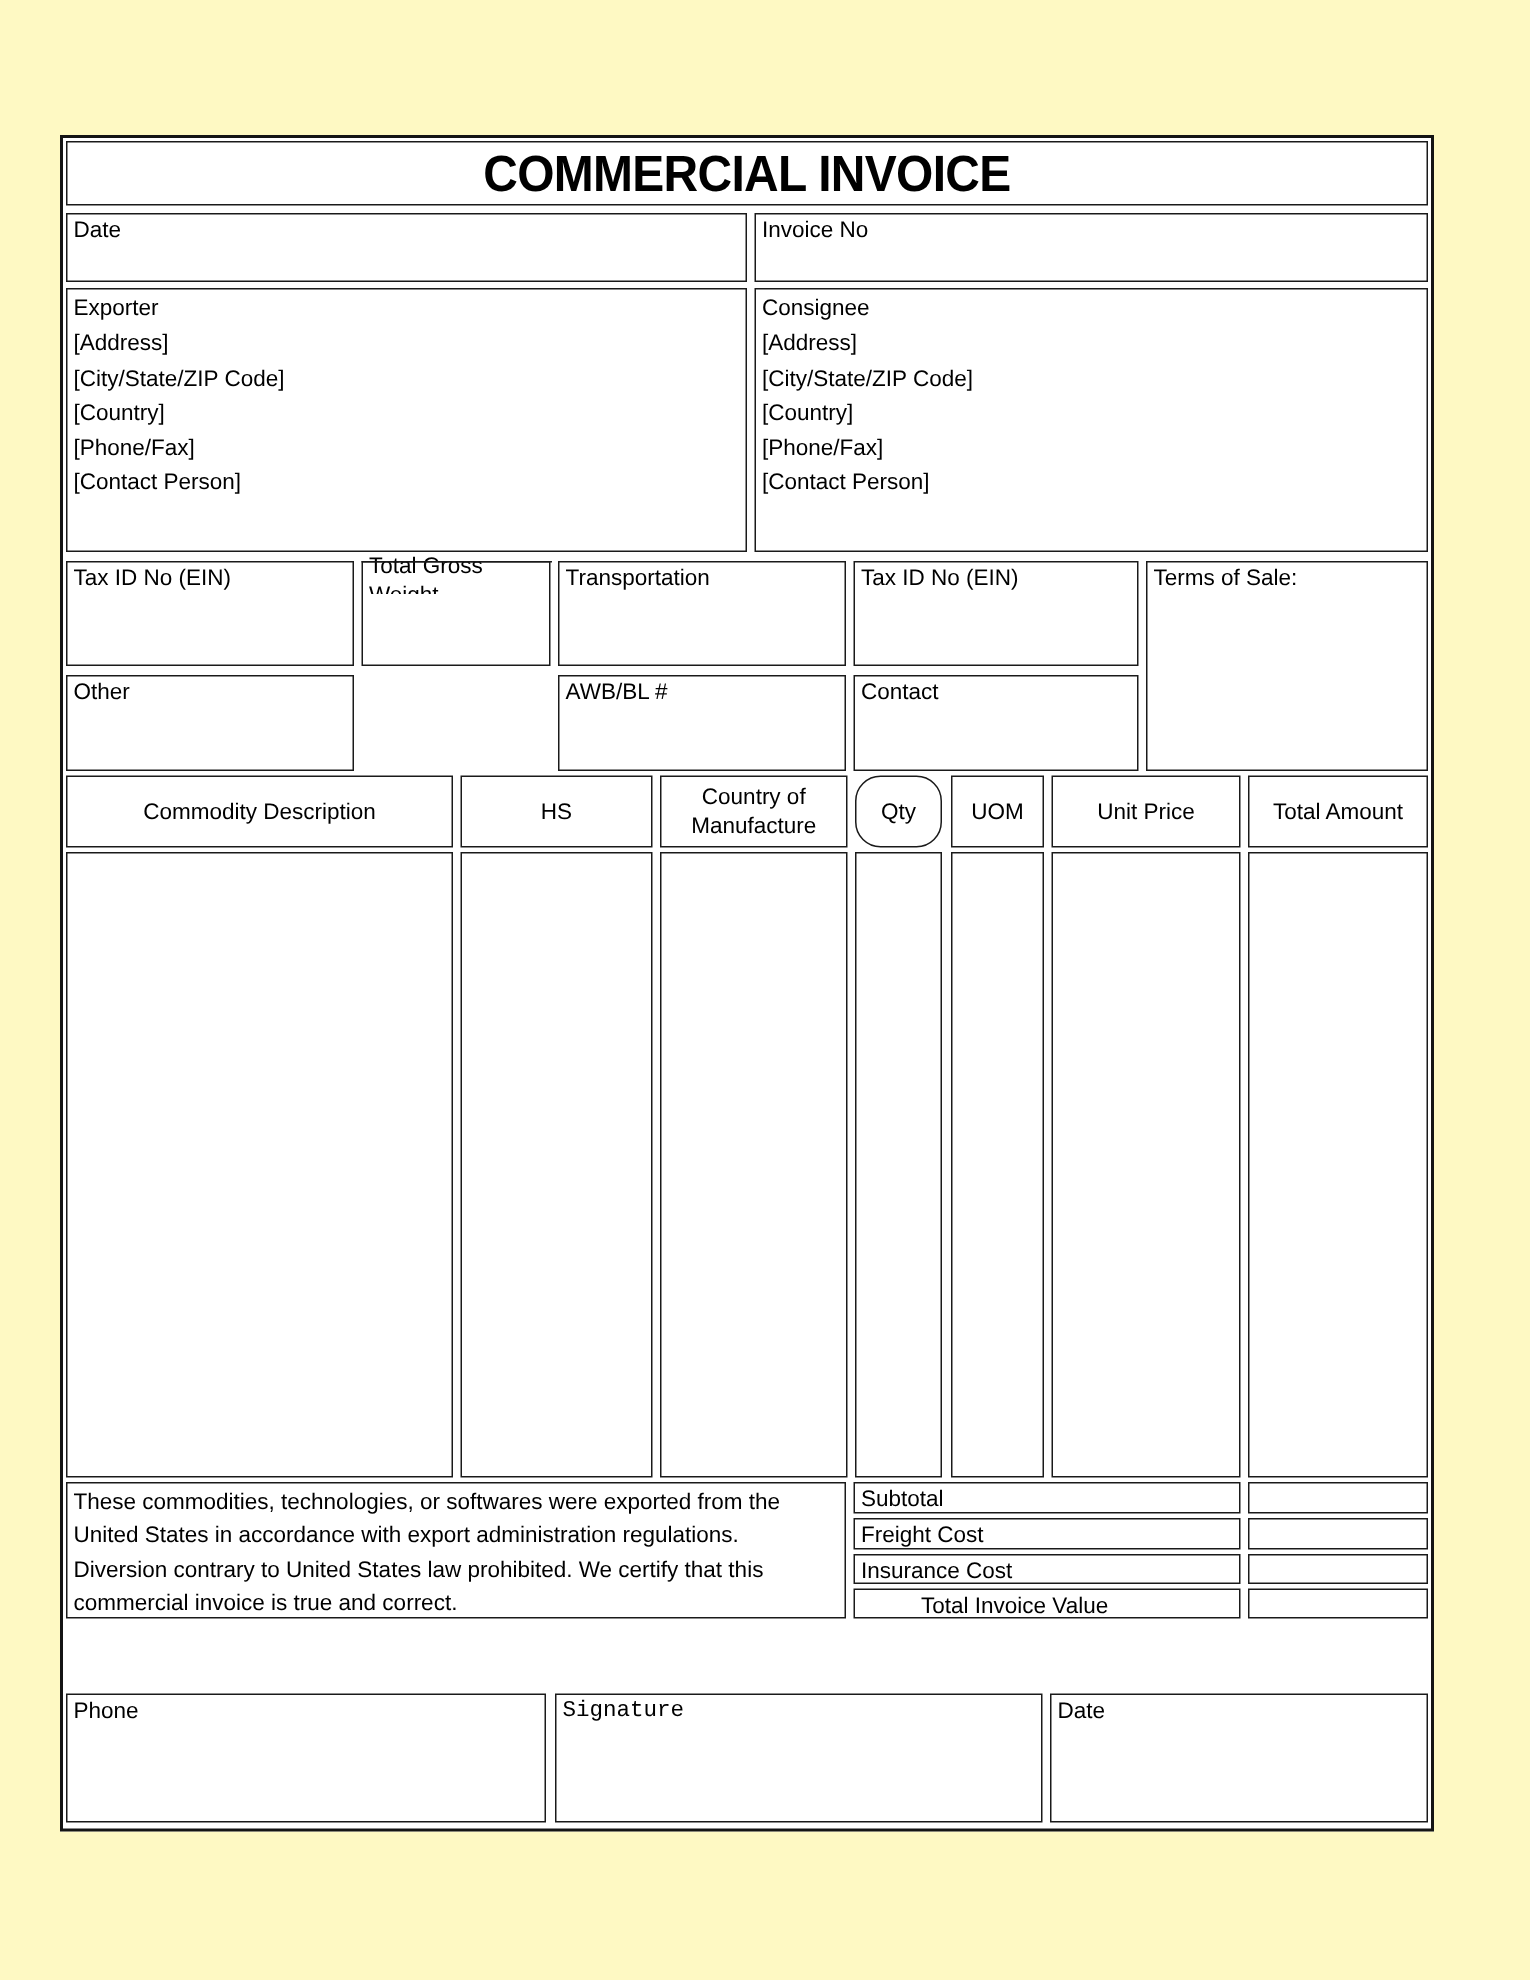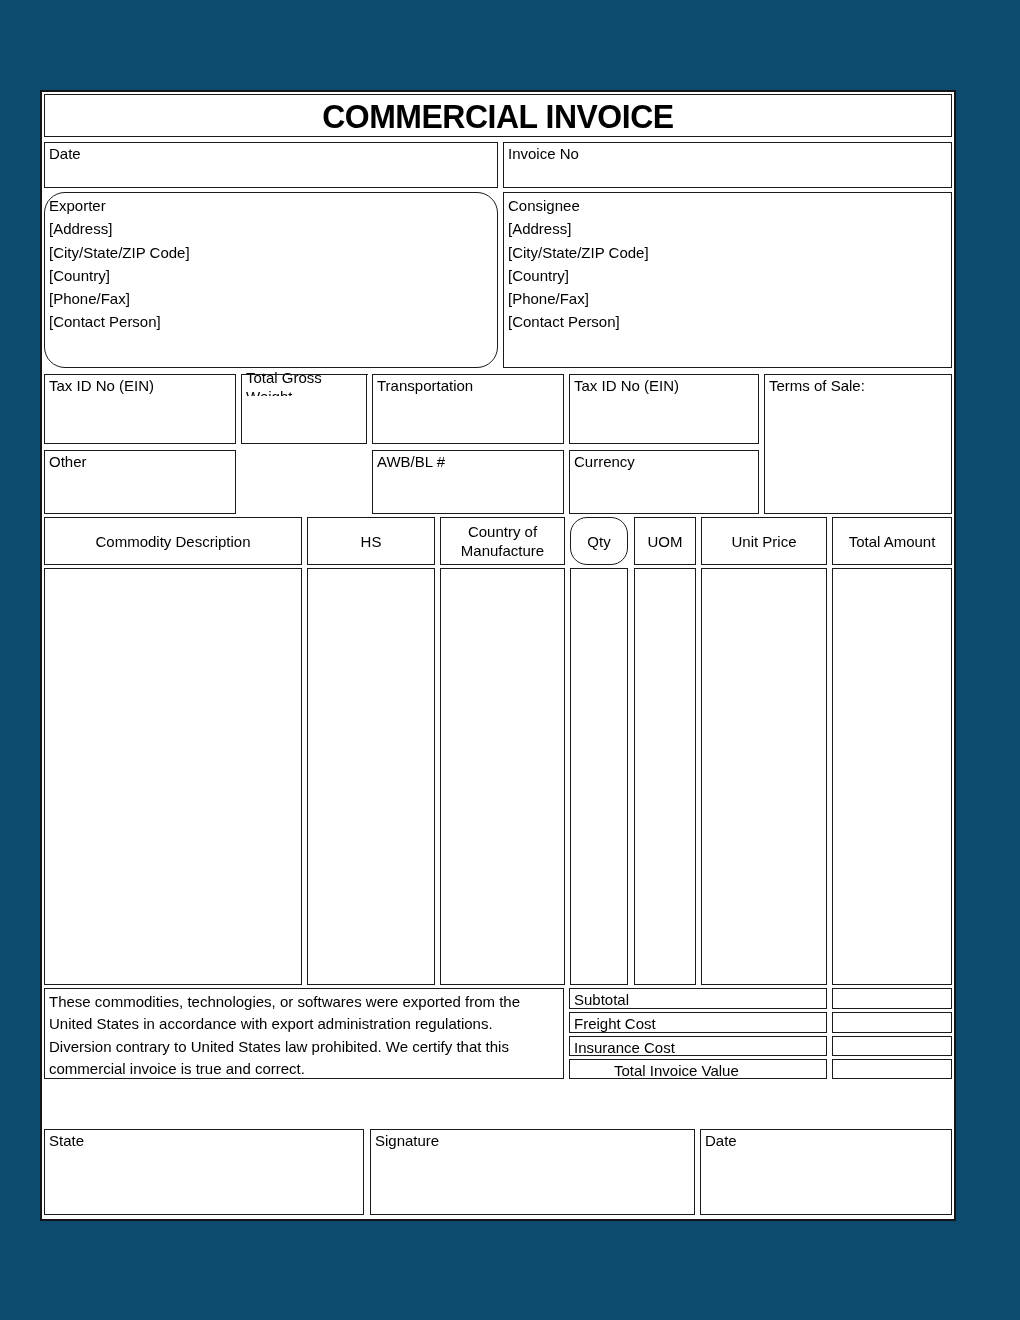--- a/index.html
+++ b/index.html
@@ -2,21 +2,21 @@
 <html><head>
 <meta charset="utf-8">
 <style>
   html, body { margin: 0; padding: 0; }
   body {
     width: 1020px; height: 1320px;
     background: #ffffff;
     font-family: "Liberation Sans", sans-serif;
     color: #000000;
   }
-  .page { position: relative; width: 1020px; height: 1320px; background: #0c4a6e; }
+  .page { position: relative; width: 1020px; height: 1320px; background: #fef9c3; }
 
   .invoice-frame {
     position: absolute; left: 40px; top: 90px;
     width: 916px; height: 1131px;
     border: 2px solid #141414;
     box-sizing: border-box;
     background: #fff;
   }
 
   .cell {
@@ -76,21 +76,21 @@
       <span class="title-text">COMMERCIAL INVOICE</span>
     </div>
 
     <div class="cell" style="left:2px; top:50px; width:454px; height:46px;">
       <span>Date</span>
     </div>
     <div class="cell" style="left:461px; top:50px; width:449px; height:46px;">
       <span>Invoice No</span>
     </div>
 
-    <div class="cell" style="left:2px; top:100px; width:454px; height:176px;border-radius:21px;">
+    <div class="cell" style="left:2px; top:100px; width:454px; height:176px;">
       <div class="addr-line">Exporter</div>
       <div class="addr-line">[Address]</div>
       <div class="addr-line">[City/State/ZIP Code]</div>
       <div class="addr-line">[Country]</div>
       <div class="addr-line">[Phone/Fax]</div>
       <div class="addr-line">[Contact Person]</div>
     </div>
     <div class="cell" style="left:461px; top:100px; width:449px; height:176px;">
       <div class="addr-line">Consignee</div>
       <div class="addr-line">[Address]</div>
@@ -118,21 +118,21 @@
       <span>Terms of Sale:</span>
     </div>
 
     <div class="cell" style="left:2px; top:358px; width:192px; height:64px;">
       <span>Other</span>
     </div>
     <div class="cell" style="left:330px; top:358px; width:192px; height:64px;">
       <span>AWB/BL #</span>
     </div>
     <div class="cell" style="left:527px; top:358px; width:190px; height:64px;">
-      <span>Currency</span>
+      <span>Contact</span>
     </div>
 
     <div class="cell cell--center" style="left:2px; top:425px; width:258px; height:48px;">
       <span>Commodity Description</span>
     </div>
     <div class="cell cell--center" style="left:265px; top:425px; width:128px; height:48px;">
       <span>HS</span>
     </div>
     <div class="cell cell--center" style="left:398px; top:425px; width:125px; height:48px;">
       <span>Country of Manufacture</span>
@@ -177,23 +177,23 @@
     </div>
     <div class="cell" style="left:790px; top:944px; width:120px; height:20px;"></div>
 
     <div class="cell" style="left:527px; top:967px; width:258px; height:20px;padding-left:44px;">
       <span>Total Invoice Value</span>
     </div>
     <div class="cell" style="left:790px; top:967px; width:120px; height:20px;"></div>
 
 
     <div class="cell" style="left:2px; top:1037px; width:320px; height:86px;">
-      <span>State</span>
+      <span>Phone</span>
     </div>
-    <div class="cell" style="left:328px; top:1037px; width:325px; height:86px;">
+    <div class="cell" style="left:328px; top:1037px; width:325px; height:86px;font-family:Liberation Mono, monospace;">
       <span>Signature</span>
     </div>
     <div class="cell" style="left:658px; top:1037px; width:252px; height:86px;">
       <span>Date</span>
     </div>
 
   </div>
 </div>
 
 </body></html>

